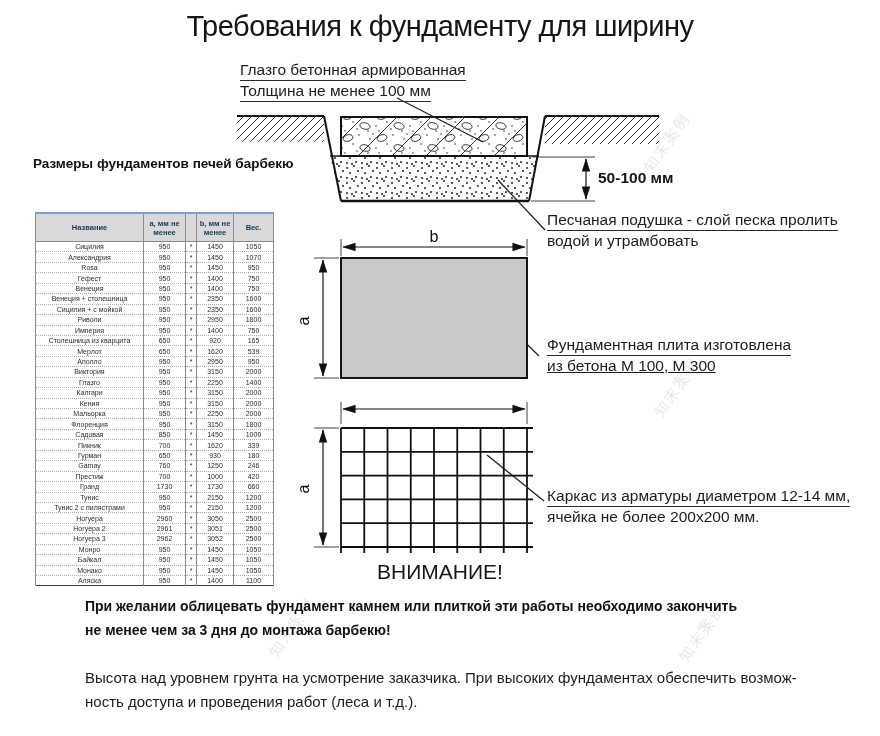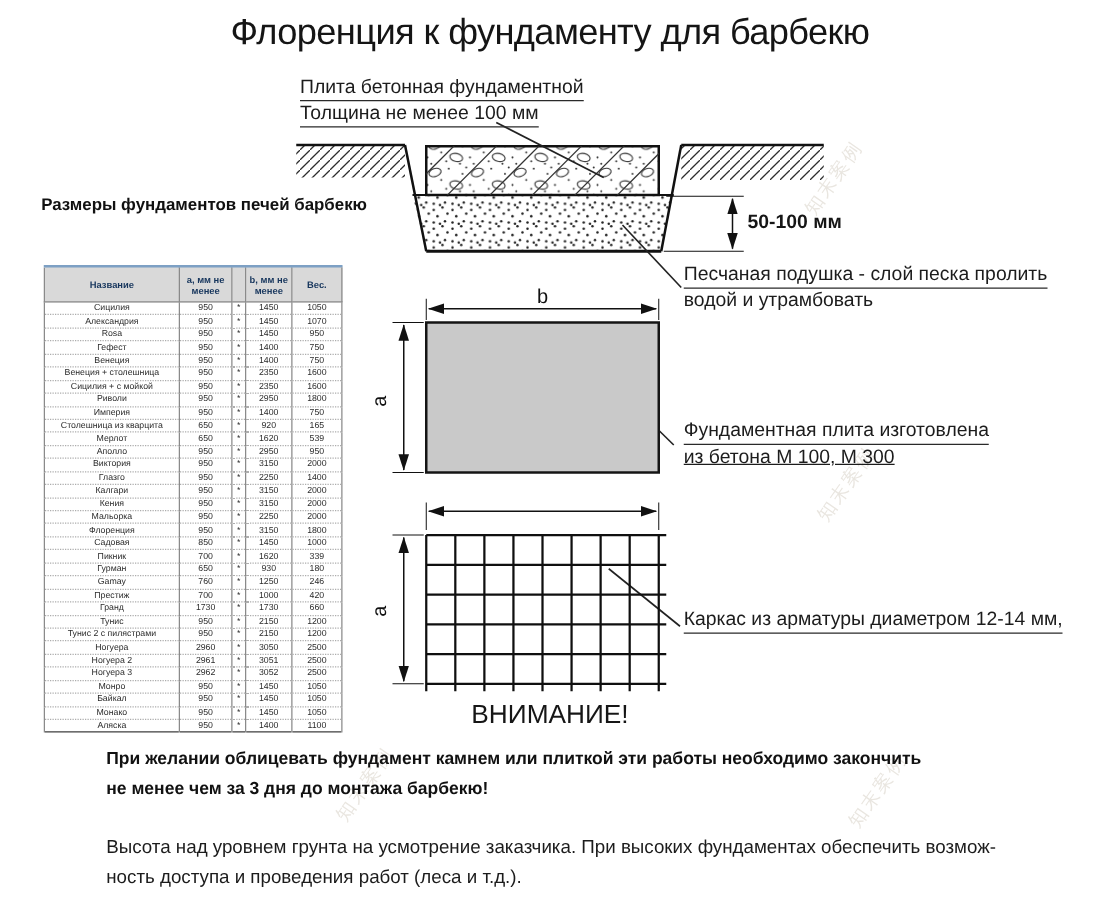--- a/index.html
+++ b/index.html
@@ -28,21 +28,21 @@
   .note{left:85px;font-size:15px;line-height:23.5px;color:#1c1c1c;}
   .note1{top:642px;width:760px;}
   .note2{top:666px;width:760px;}
   .wm{color:#b8ad9a;opacity:0.30;font-size:15px;letter-spacing:2px;transform:rotate(-55deg);transform-origin:left top;}
 </style>
 </head>
 <body>
 
 <div class="page">
 
-  <div class="abs title">Флоренция к фундаменту для барбекю</div>
+  <div class="abs title">Требования к фундаменту для ширину</div>
 
   <div class="abs wm" style="left:640px;top:165px;">知末案例</div>
   <div class="abs wm" style="left:650px;top:410px;">知末案例</div>
   <div class="abs wm" style="left:265px;top:650px;">知末案例</div>
   <div class="abs wm" style="left:675px;top:655px;">知末案例</div>
 
   <div class="abs tbl-caption">Размеры фундаментов печей барбекю</div>
   <table class="size-table">
     <colgroup>
       <col style="width:108px">
@@ -410,38 +410,39 @@
     </g>
     <g stroke="#111">
       <line x1="314" y1="428" x2="339" y2="428" stroke-width="0.8"></line>
       <line x1="314" y1="547" x2="339" y2="547" stroke-width="0.8"></line>
       <line x1="323" y1="430" x2="323" y2="545" stroke-width="1.2" marker-start="url(#arrS)" marker-end="url(#arrE)"></line>
     </g>
     <text transform="translate(309,489) rotate(-90)" text-anchor="middle" font-size="16" fill="#111" font-family="Liberation Sans, sans-serif">a</text>
   </svg>
 
   <div class="abs callout slab-callout">
-    <span class="u">Плита бетонная фундаментной</span><br>
+    <span class="u">Глазго бетонная армированная</span><br>
     <span class="u">Толщина не менее 100 мм</span>
   </div>
 
   <div class="abs sand-dim">50-100 мм</div>
 
   <div class="abs callout sand-callout">
     <span class="u">Песчаная подушка - слой песка пролить</span><br>
     <span>водой и утрамбовать</span>
   </div>
 
   <div class="abs callout plate-callout">
     <span class="u">Фундаментная плита изготовлена</span><br>
     <span>из бетона М 100, М 300</span>
   </div>
 
   <div class="abs callout mesh-callout">
     <span class="u">Каркас из арматуры диаметром 12-14 мм,</span><br>
+    <span>ячейка не более 200x200 мм.</span>
   </div>
 
   <div class="abs attention">ВНИМАНИЕ!</div>
   <div class="abs warning">
     <div>При желании облицевать фундамент камнем или плиткой эти работы необходимо закончить</div>
     <div>не менее чем за 3 дня до монтажа барбекю!</div>
   </div>
   <div class="abs note note2">
     <div>Высота над уровнем грунта на усмотрение заказчика. При высоких фундаментах обеспечить возмож-</div>
     <div>ность доступа и проведения работ (леса и т.д.).</div>

